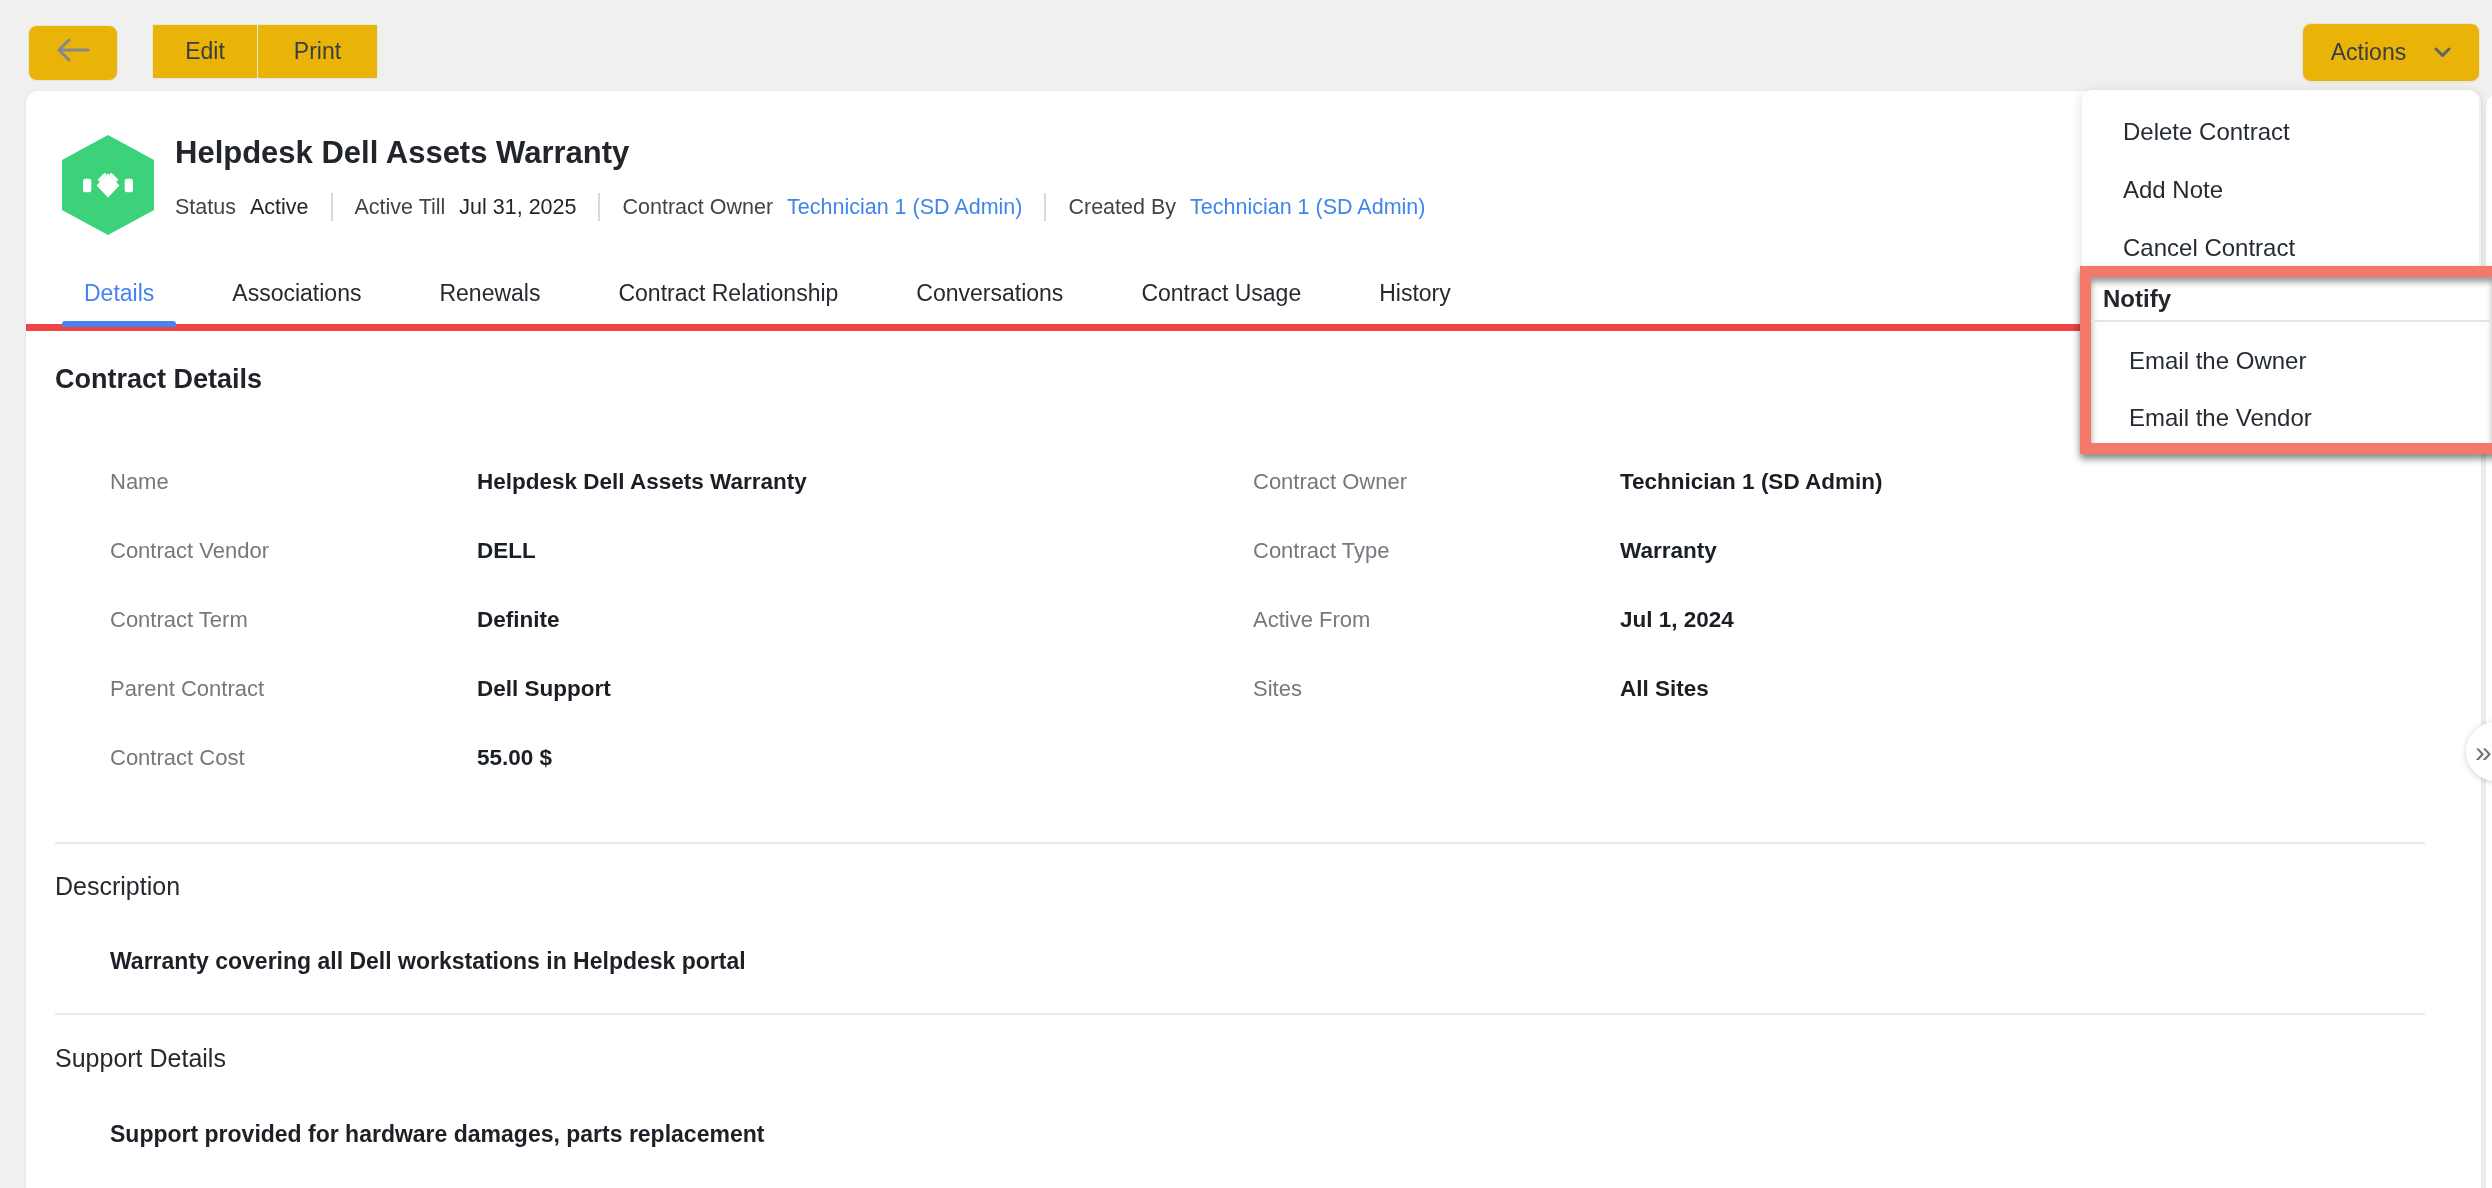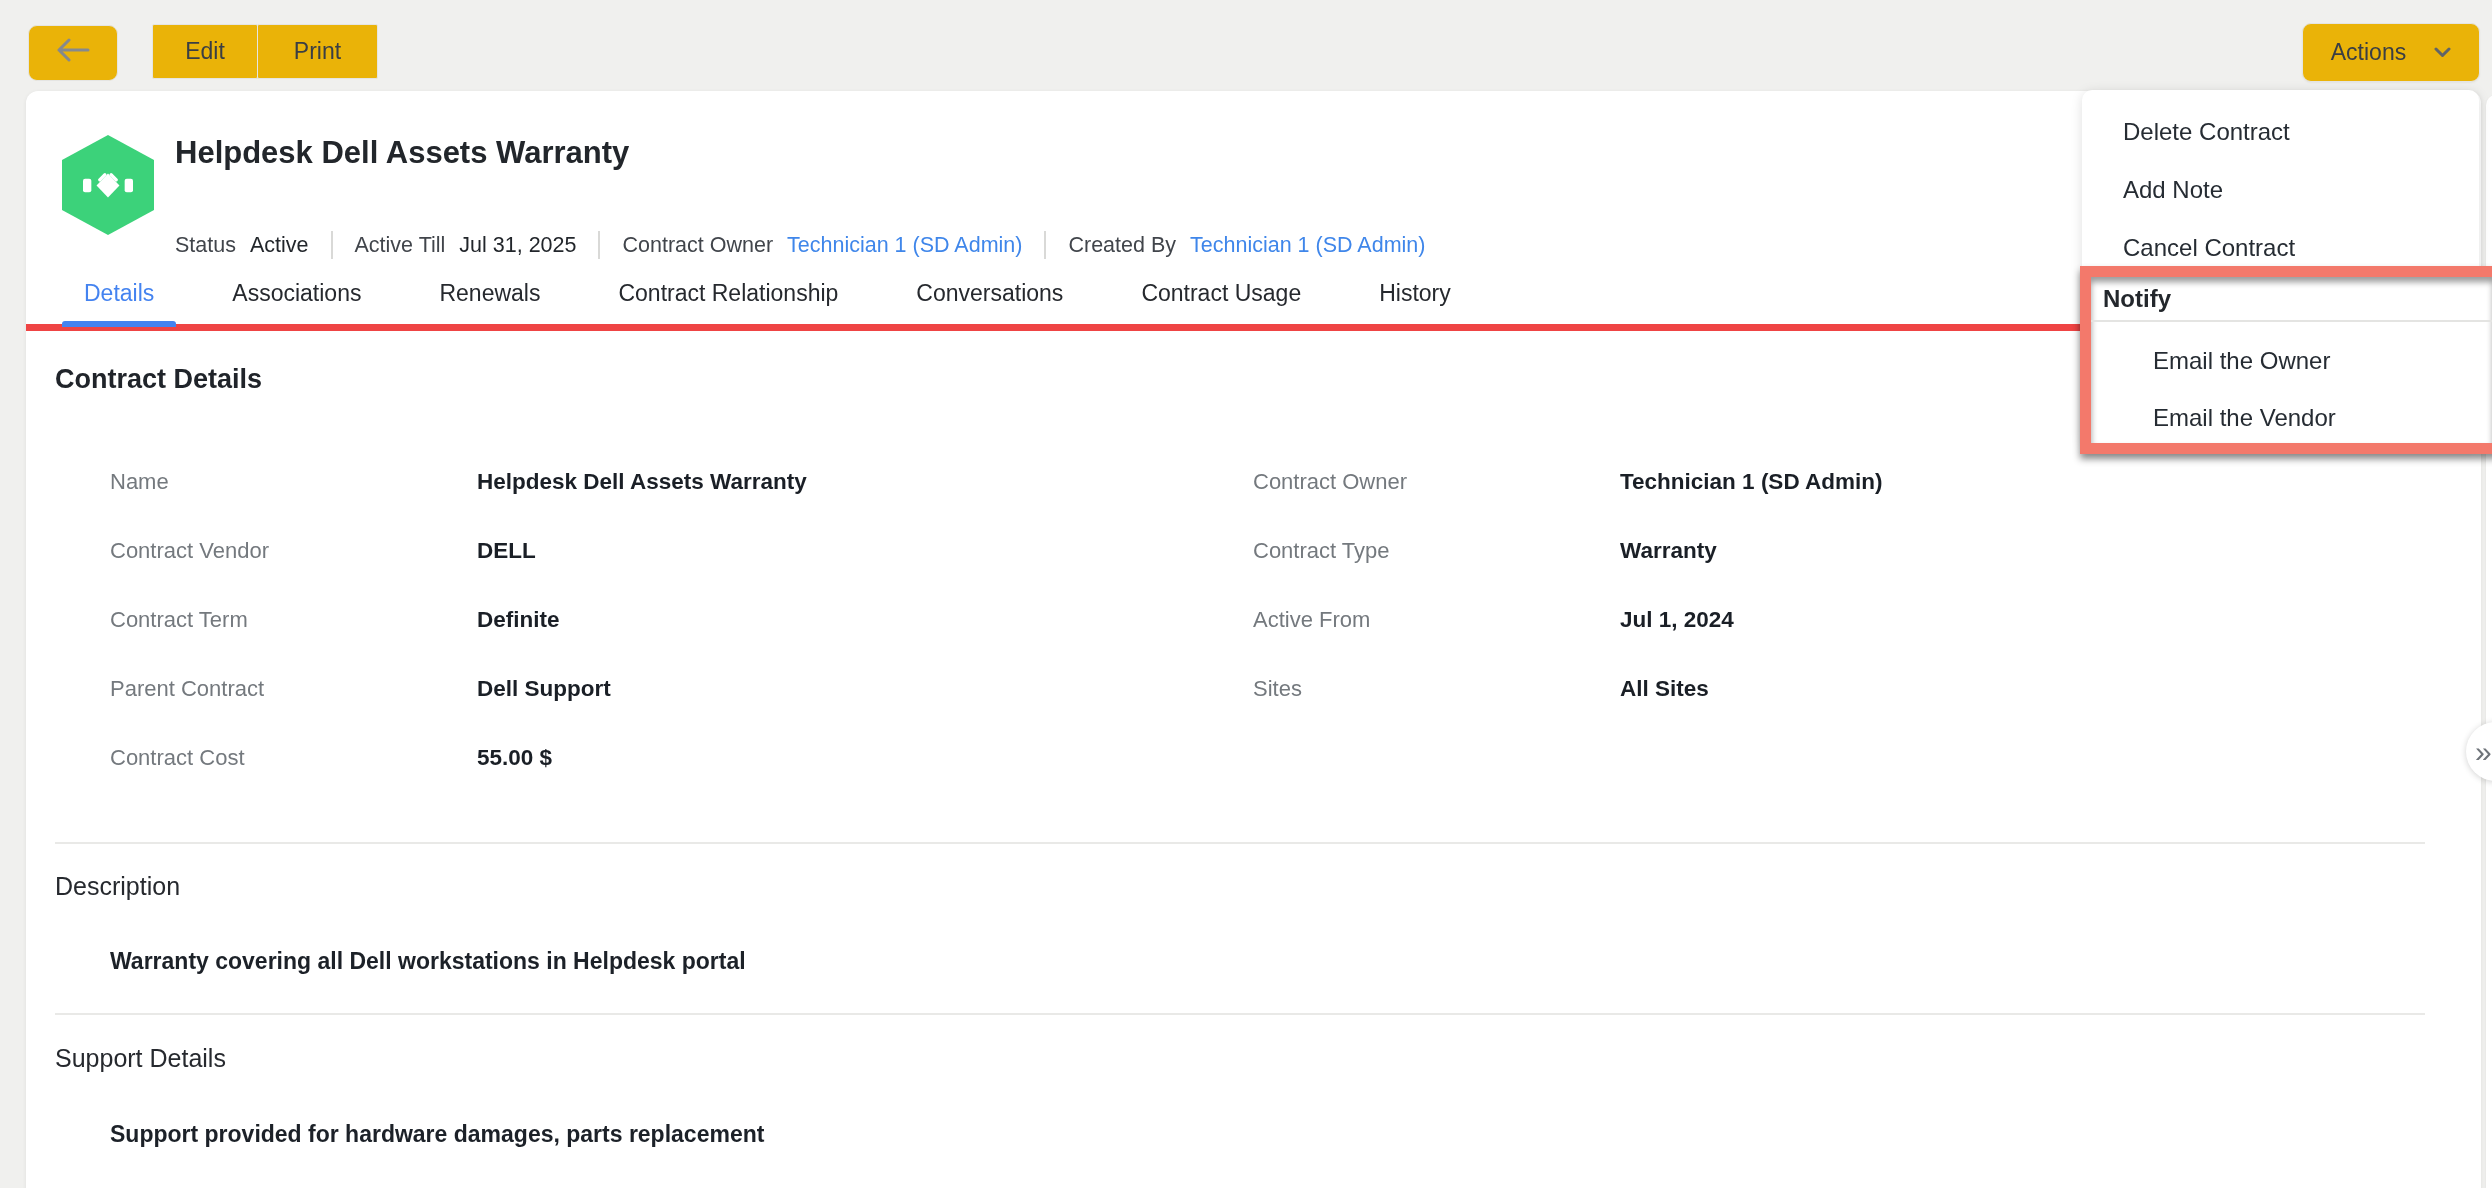--- a/index.html
+++ b/index.html
@@ -35,21 +35,21 @@
     background:#3cd27a;
     clip-path:polygon(50% 0%, 100% 25%, 100% 75%, 50% 100%, 0% 75%, 0% 25%);
     display:flex; align-items:center; justify-content:center;
   }
   .page-title {
     position:absolute; left:149px; top:44px; font-size:31px; font-weight:700;
     color:#22262b; white-space:nowrap;
   }
   .status-row {
     position:absolute; left:149px; top:100px; height:32px;
-    display:flex; align-items:center; font-size:21.5px; white-space:nowrap;margin-top:38px;
+    display:flex; align-items:center; font-size:21.5px; white-space:nowrap;
   }
   .status-row .lbl { color:#41454b; }
   .status-row .val { color:#22262b; margin-left:14px; }
   .status-row .lnk { color:#3f86ea; margin-left:14px; cursor:pointer; }
   .vsep { width:2px; height:28px; background:#d9d9d7; margin:0 22px; }
 
   
   .tabs {
     position:absolute; left:0; right:0; top:172px; height:68px;
     display:flex; align-items:center; padding-left:36px;
@@ -114,21 +114,21 @@
     position:absolute; left:2080px; top:266px; width:424px; height:188px;
     border:11px solid #f3796b; background:#fff; z-index:60;
     box-shadow:0 5px 7px rgba(0,0,0,.45), inset 0 5px 6px rgba(0,0,0,.40);
   }
   .notify-header {
     height:45px; display:flex; align-items:center; padding-left:12px;
     font-size:24px; font-weight:700; color:#23272c;
     border-bottom:2px solid #e4e4e2;
   }
   .notify-items { padding-top:10px; }
-  .notify-items .menu-item { padding-left:38px; height:57px;margin-left:24px; }
+  .notify-items .menu-item { padding-left:38px; height:57px; }
 
   .chev-icon { display:inline-flex; }
 </style>
 </head>
 <body>
 
 <div class="stage">
 
   <div class="btn back-btn">
     <span>

